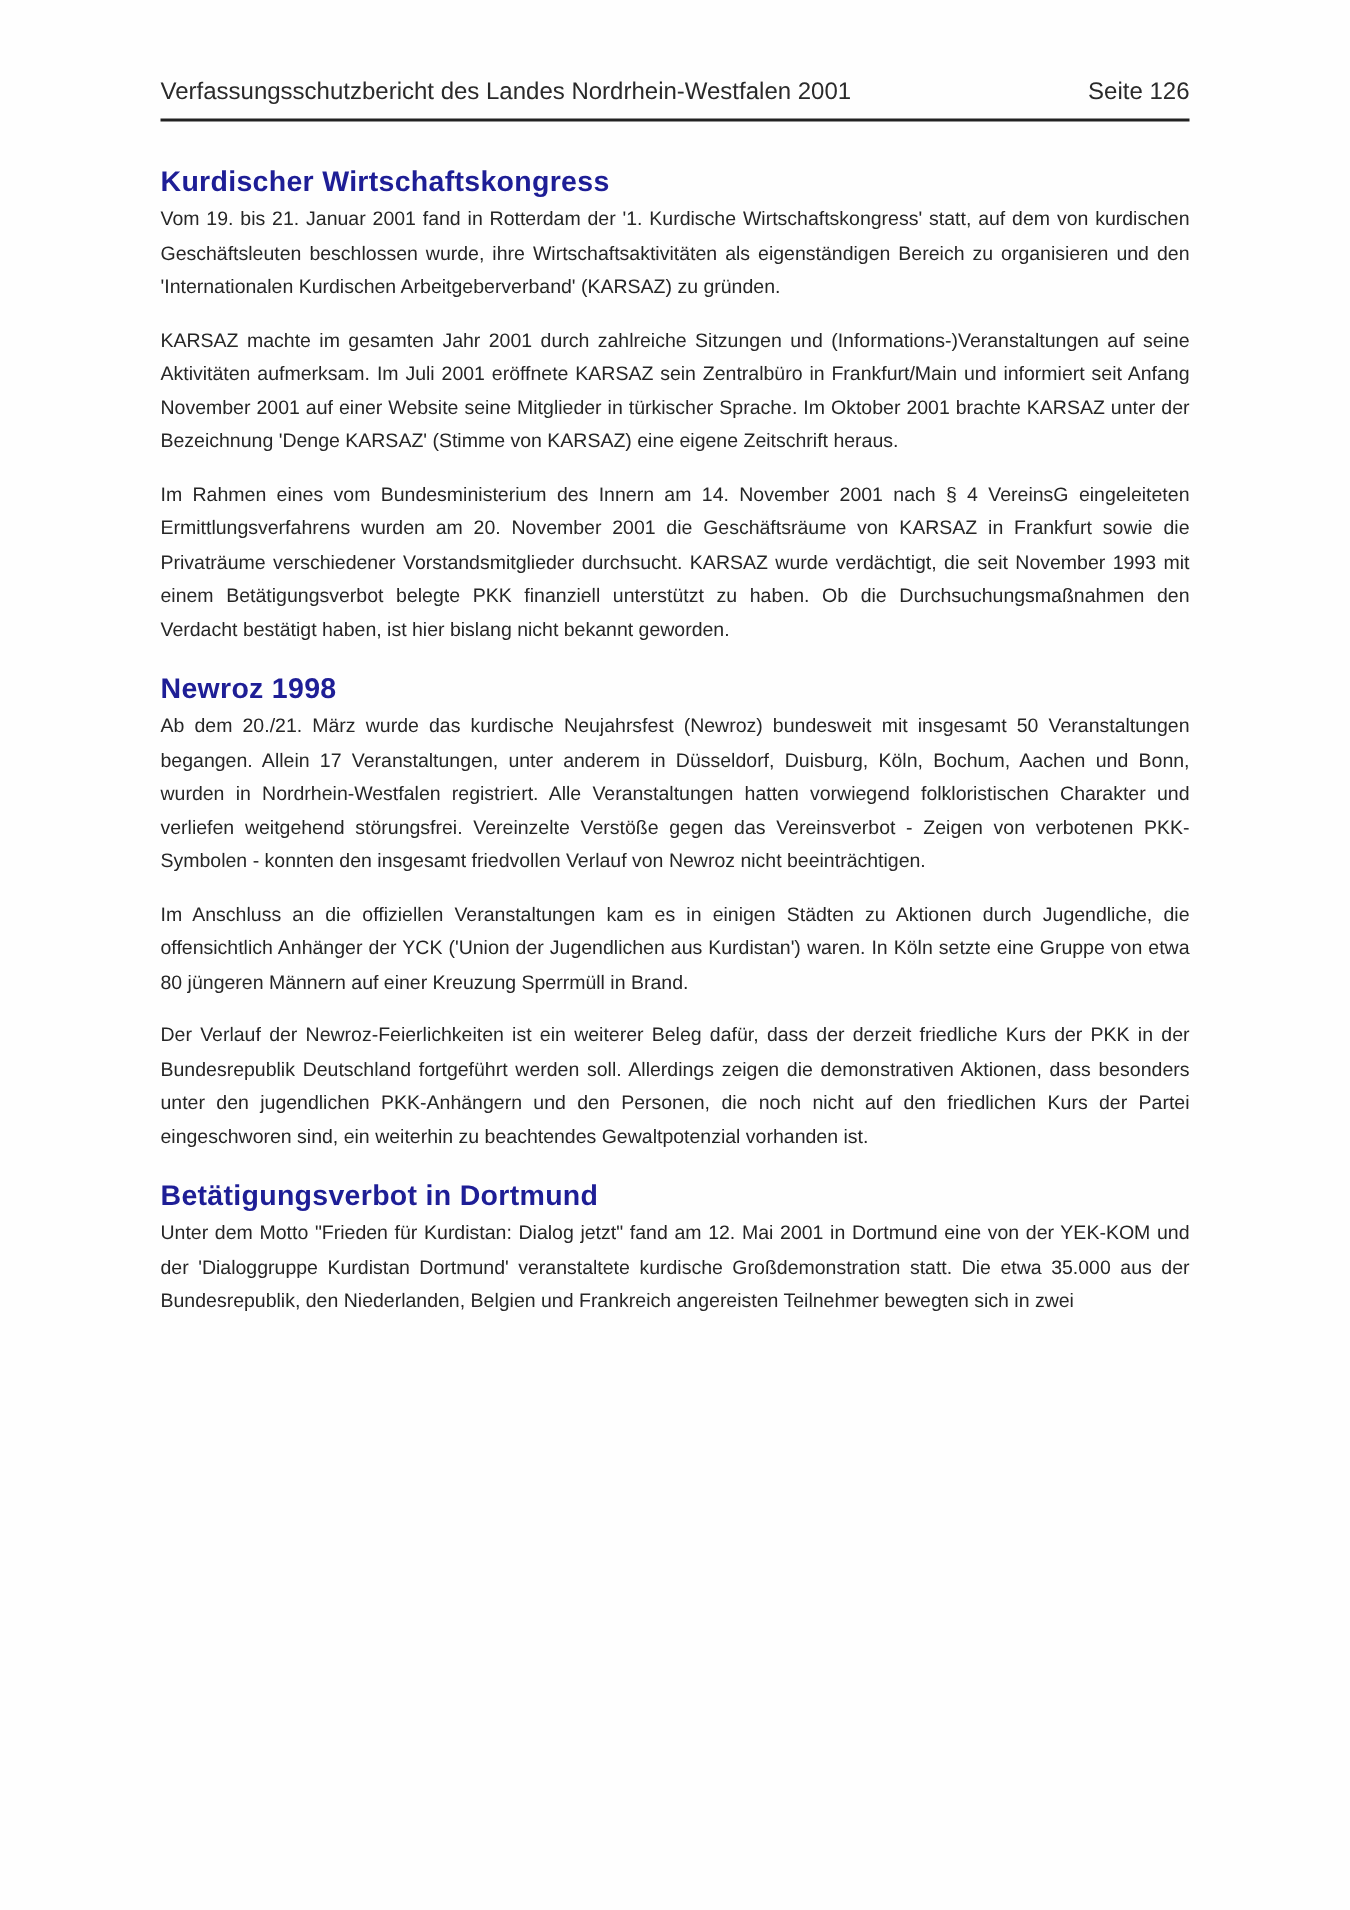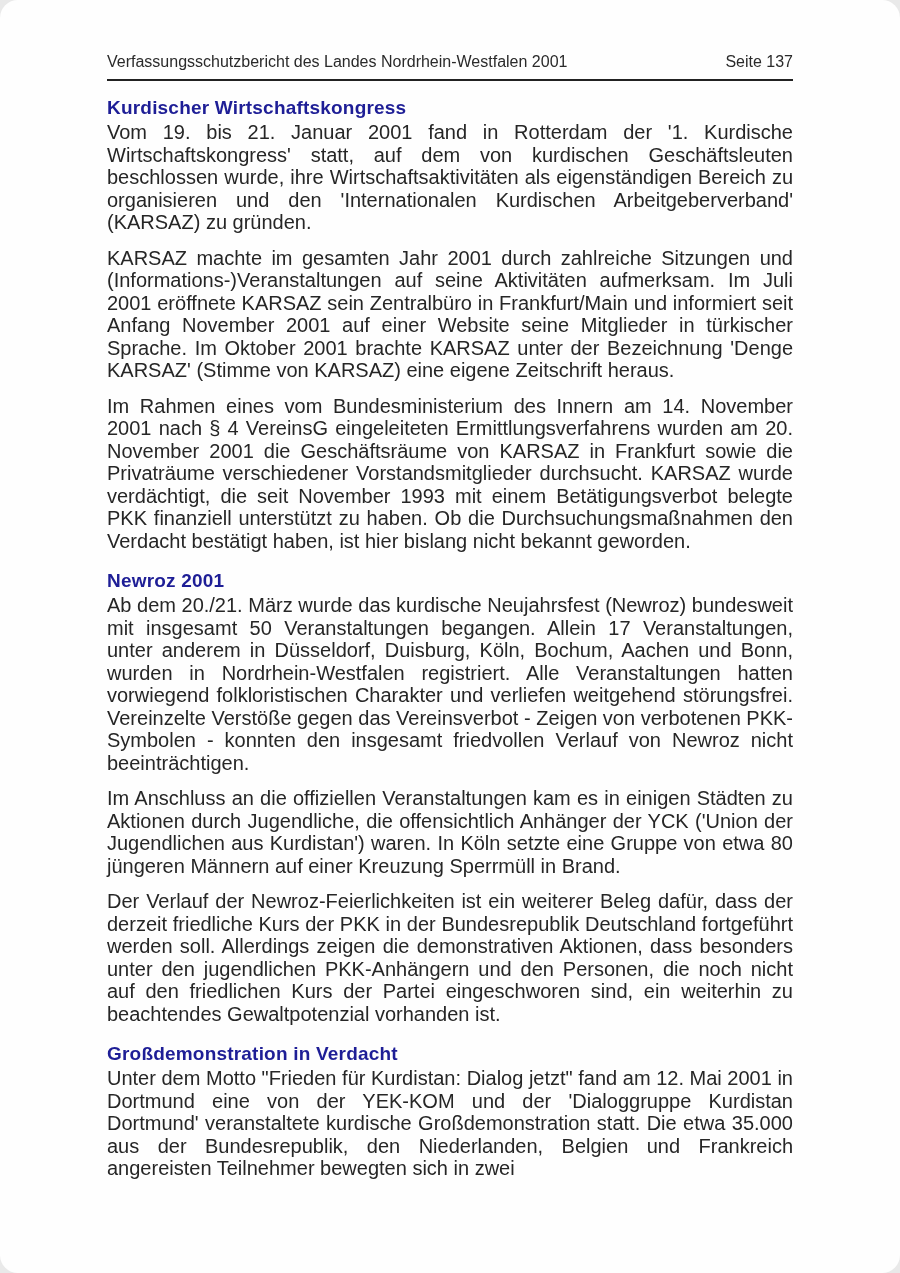--- a/index.html
+++ b/index.html
@@ -11,73 +11,72 @@
     position: relative;
     width: 900px;
     height: 1273px;
     margin: 0 auto;
     background: #fefefe;
     font-family: "Liberation Sans", "DejaVu Sans", sans-serif;
     color: var(--body-color, #262626);
     box-sizing: border-box;
     padding: 52px 107px 0 107px;
     overflow: hidden;
-    border-radius: 18px;
   }
   .header {
     display: flex;
     justify-content: space-between;
     align-items: baseline;
     font-size: 16px;
     line-height: 20px;
     padding-bottom: 7px;
     border-bottom: 2px solid var(--rule-color, #222);
     color: #2a2a2a;
   }
   .content {
-    margin-top: 15px;
+    margin-top: 29px;
   }
   .content h2 {
     margin: 17px 0 2px 0;
     font-size: 19px;
     line-height: 23px;
     font-weight: bold;
     color: var(--heading-color, #1e1e96);
     letter-spacing: 0.2px;
   }
   .content h2:first-child {
     margin-top: 0;
   }
   .content p {
     margin: 0 0 13px 0;
-    font-size: 20px;
+    font-size: 13px;
     line-height: 22.5px;
     text-align: justify;
     hyphens: manual;
   }
 </style>
 </head>
 <body>
 
 <div class="page">
 
   <div class="header">
     <span>Verfassungsschutzbericht des Landes Nordrhein-Westfalen 2001</span>
-    <span>Seite 137</span>
+    <span>Seite 126</span>
   </div>
 
   <div class="content">
 
     <h2>Kurdischer Wirtschaftskongress</h2>
     <p>Vom 19. bis 21. Januar 2001 fand in Rotterdam der '1. Kurdische Wirtschaftskongress' statt, auf dem von kurdischen Geschäftsleuten beschlossen wurde, ihre Wirtschaftsaktivitäten als eigenständigen Bereich zu organisieren und den 'Internationalen Kurdischen Arbeitgeberverband' (KARSAZ) zu gründen.</p>
     <p>KARSAZ machte im gesamten Jahr 2001 durch zahlreiche Sitzungen und (Informations-)Veranstaltungen auf seine Aktivitäten aufmerksam. Im Juli 2001 eröffnete KARSAZ sein Zentralbüro in Frankfurt/Main und informiert seit Anfang November 2001 auf einer Website seine Mitglieder in türkischer Sprache. Im Oktober 2001 brachte KARSAZ unter der Bezeichnung 'Denge KARSAZ' (Stimme von KARSAZ) eine eigene Zeitschrift heraus.</p>
     <p>Im Rahmen eines vom Bundesministerium des Innern am 14. November 2001 nach § 4 VereinsG eingeleiteten Ermittlungsverfahrens wurden am 20. November 2001 die Geschäftsräume von KARSAZ in Frankfurt sowie die Privaträume verschiedener Vorstandsmitglieder durchsucht. KARSAZ wurde verdächtigt, die seit November 1993 mit einem Betätigungsverbot belegte PKK finanziell unterstützt zu haben. Ob die Durchsuchungsmaßnahmen den Verdacht bestätigt haben, ist hier bislang nicht bekannt geworden.</p>
 
-    <h2>Newroz 2001</h2>
+    <h2>Newroz 1998</h2>
     <p>Ab dem 20./21. März wurde das kurdische Neujahrsfest (Newroz) bundesweit mit insgesamt 50 Veranstaltungen begangen. Allein 17 Veranstaltungen, unter anderem in Düsseldorf, Duisburg, Köln, Bochum, Aachen und Bonn, wurden in Nordrhein-Westfalen registriert. Alle Veranstaltungen hatten vorwiegend folkloristischen Charakter und verliefen weitgehend störungsfrei. Vereinzelte Verstöße gegen das Vereinsverbot - Zeigen von verbotenen PKK-Symbolen - konnten den insgesamt friedvollen Verlauf von Newroz nicht beeinträchtigen.</p>
     <p>Im Anschluss an die offiziellen Veranstaltungen kam es in einigen Städten zu Aktionen durch Jugendliche, die offensichtlich Anhänger der YCK ('Union der Jugendlichen aus Kurdistan') waren. In Köln setzte eine Gruppe von etwa 80 jüngeren Männern auf einer Kreuzung Sperrmüll in Brand.</p>
     <p>Der Verlauf der Newroz-Feierlichkeiten ist ein weiterer Beleg dafür, dass der derzeit friedliche Kurs der PKK in der Bundesrepublik Deutschland fortgeführt werden soll. Allerdings zeigen die demonstrativen Aktionen, dass besonders unter den jugendlichen PKK-Anhängern und den Personen, die noch nicht auf den friedlichen Kurs der Partei eingeschworen sind, ein weiterhin zu beachtendes Gewaltpotenzial vorhanden ist.</p>
 
-    <h2>Großdemonstration in Verdacht</h2>
+    <h2>Betätigungsverbot in Dortmund</h2>
     <p>Unter dem Motto "Frieden für Kurdistan: Dialog jetzt" fand am 12. Mai 2001 in Dortmund eine von der YEK-KOM und der 'Dialoggruppe Kurdistan Dortmund' veranstaltete kurdische Großdemonstration statt. Die etwa 35.000 aus der Bundesrepublik, den Niederlanden, Belgien und Frankreich angereisten Teilnehmer bewegten sich in zwei</p>
 
   </div>
 </div>
 
 </body></html>

